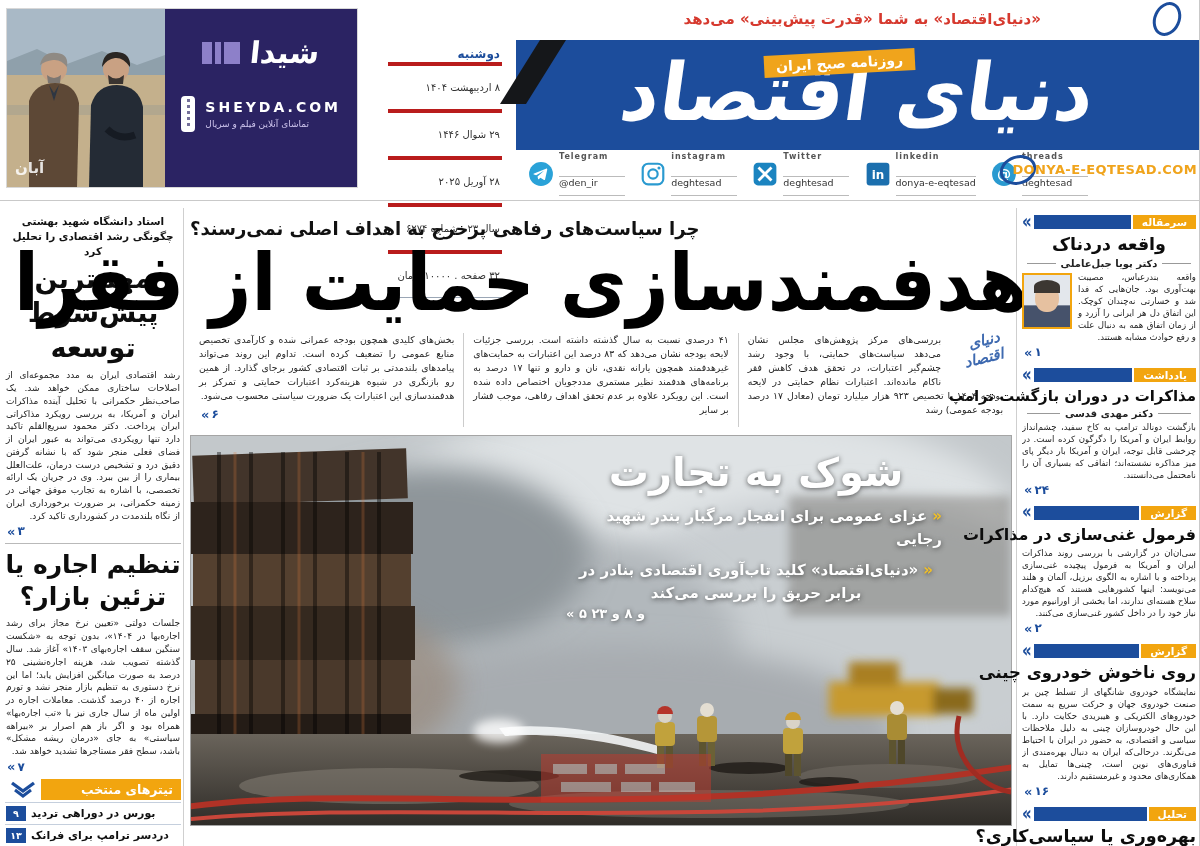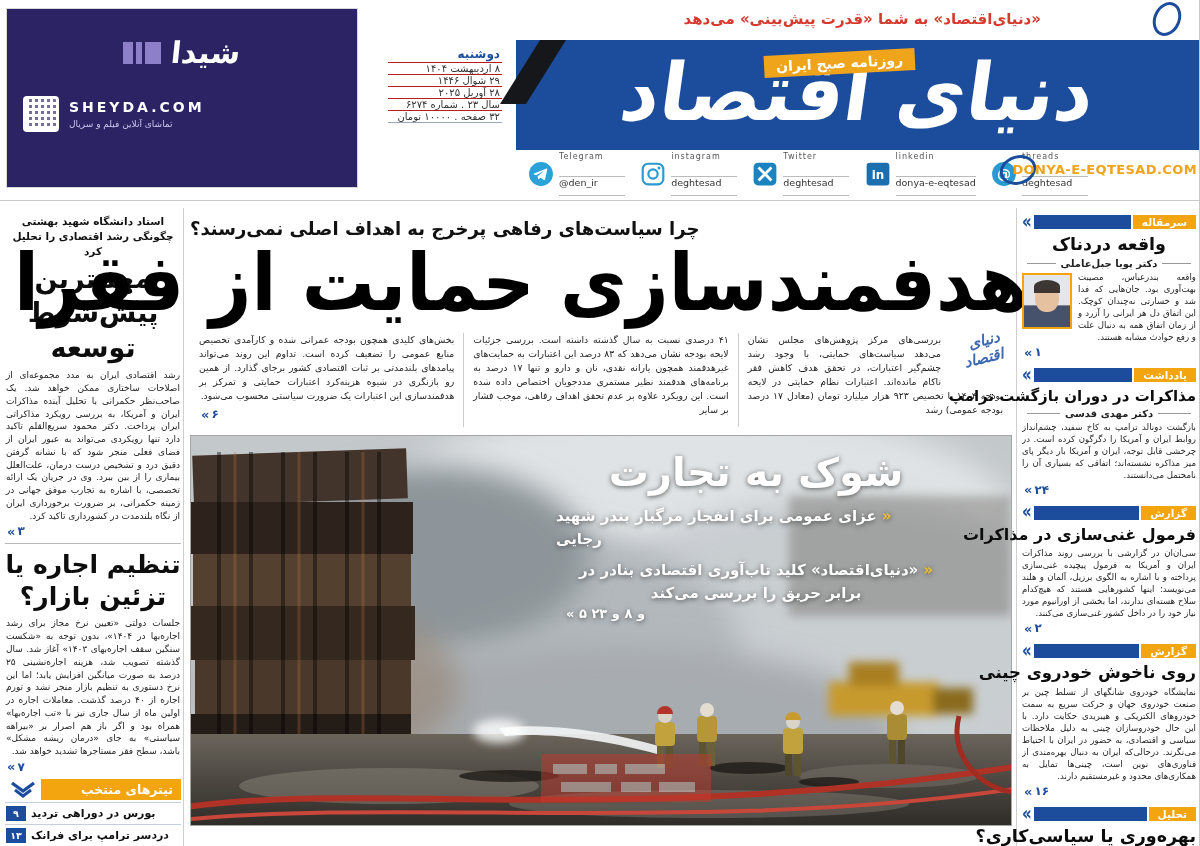--- a/index.html
+++ b/index.html
@@ -30,28 +30,28 @@
   .band{position:absolute;left:516px;top:40px;right:0;height:110px;background:#1c4d9c}
   .band-slash{position:absolute;left:4px;top:0;width:26px;height:64px;background:#15171a;transform:skewX(-32deg)}
   .masthead-title{position:absolute;right:30px;left:30px;top:-6px;height:120px;color:#fff;
       font-size:76px;font-weight:bold;text-align:center;line-height:118px;
       transform:skewX(-8deg) scaleY(1.05);white-space:nowrap}
   .band-badge{position:absolute;left:248px;top:12px;background:#f0a41c;color:#fff;padding:3px 12px;
       font-size:14px;font-weight:bold;transform:rotate(-3deg);direction:rtl}
   .mast-flourish{position:absolute;right:12px;top:0;width:40px;height:38px}
   .dates{position:absolute;left:388px;top:46px;width:114px;font-size:10px;direction:rtl;text-align:right;color:#333}
   .date-weekday{color:#1c4d9c;font-weight:bold;font-size:12px;padding:1px 2px}
-  .date-row{border-top:1px solid #b91c1c;padding:0 2px;white-space:nowrap}
+  .date-row{border-top:4px solid #b91c1c;padding:16px 2px;white-space:nowrap}
   .date-row:last-child{border-bottom:1px solid #9aa6b5}
   .social{position:absolute;left:528px;top:152px;width:560px;height:44px;display:flex;
       justify-content:space-between;align-items:center;direction:ltr}
   .soc-item{display:flex;align-items:center;gap:5px}
   .soc-icon{width:26px;height:26px;flex:0 0 26px}
   .soc-label{display:flex;flex-direction:column}
-  .soc-name{font-size:8px;font-weight:normal;color:#555;letter-spacing:1px;border-bottom:1px solid #bbb;padding-bottom:15px;min-width:66px}
+  .soc-name{font-size:8px;font-weight:bold;color:#555;letter-spacing:1px;border-bottom:1px solid #bbb;padding-bottom:15px;min-width:66px}
   .soc-handle{font-size:9.5px;color:#333;border-bottom:1px solid #bbb;padding-bottom:7px}
   .site{position:absolute;right:2px;top:162px;color:#f0a41c;font-weight:bold;font-size:13px;direction:ltr;letter-spacing:.4px}
   .site-swirl{position:absolute;right:158px;top:148px;width:46px;height:44px}
   .hdiv{position:absolute;left:0;right:0;top:200px;border-top:1px solid #c9c9c9}
   .vdiv{position:absolute;top:208px;bottom:0;border-left:1px solid #cfcfcf}
   
   .leftcol{position:absolute;left:5px;top:206px;width:176px;direction:rtl}
   .a1-kicker{font-size:10.5px;font-weight:bold;text-align:center;line-height:1.45;margin:8px 2px 2px;color:#111}
   .big-title{font-size:27px;font-weight:bold;text-align:center;line-height:1.28;color:#0d0d0d;margin:2px 0 4px;
       letter-spacing:-.5px}
@@ -95,31 +95,52 @@
   .lead-col{flex:1;padding:0 9px;font-size:9.3px;line-height:1.5;text-align:justify;color:#1e1e1e;
       border-left:1px solid #ccc}
   .lead-col:last-child{border-left:none}
   .stamp{float:right;width:56px;height:40px;color:#2a5aa8;font-size:15px;font-weight:bold;font-style:italic;
       transform:rotate(-14deg);line-height:1.1;margin:2px 0 2px 6px;opacity:.9}
   .photo{position:relative;margin-top:8px;width:822px;height:391px;background:#0c4a6e;border:1px solid #a5a5a5;overflow:hidden}
   .photo svg{display:block}
   .ov{position:absolute;top:12px;right:55px;width:400px;direction:rtl;text-align:center;
       text-shadow:0 1px 5px rgba(40,40,40,.75)}
   .ov-title{font-size:40px;font-weight:bold;color:#fff;line-height:1.2}
-  .ov-line{font-size:15px;font-weight:bold;color:#fff;margin-top:9px;line-height:1.5;text-align:left;padding-right:14px}
+  .ov-line{font-size:15px;font-weight:bold;color:#fff;margin-top:9px;line-height:1.5;text-align:right;padding-right:14px}
   .ov-line .bmark{color:#f2c027;margin-left:5px}
   .ov-line.second{text-align:center;padding:0 4px}
   .ov-ref{direction:ltr;text-align:left;color:#fff;font-weight:bold;font-size:13px;margin-top:2px;padding-left:10px}
 </style>
 </head>
 <body>
 
 <div class="page">
 
   <div class="ad">
+    <div class="ad-photo">
+      <svg width="158" height="178" viewBox="0 0 158 178">
+        <rect width="158" height="70" fill="#a9b9c6"></rect>
+        <path d="M0,52 L30,40 L60,55 L95,42 L130,56 L158,46 L158,70 L0,70 Z" fill="#8fa0ab"></path>
+        <rect y="66" width="158" height="112" fill="#c4b08c"></rect>
+        <rect y="96" width="158" height="10" fill="#a7a18f" opacity=".6"></rect>
+
+        <path d="M22,178 L22,92 Q28,74 48,74 Q68,74 72,94 L70,178 Z" fill="#5d4836"></path>
+        <circle cx="47" cy="60" r="13" fill="#c9a183"></circle>
+        <path d="M33,56 Q36,42 50,44 Q62,45 60,58 Q54,50 46,51 Q38,52 33,56 Z" fill="#8f8a84"></path>
+        <path d="M40,66 Q47,72 54,66 L53,74 L41,74 Z" fill="#7d7772"></path>
+        <path d="M42,76 L47,84 L52,76 L47,92 Z" fill="#2e3642"></path>
+
+        <path d="M82,178 L84,96 Q90,76 110,76 Q132,77 136,98 L136,178 Z" fill="#242b35"></path>
+        <circle cx="109" cy="60" r="13" fill="#c9a183"></circle>
+        <path d="M95,58 Q96,42 110,43 Q124,44 123,58 Q116,48 108,49 Q100,50 95,58 Z" fill="#2a2623"></path>
+        <path d="M101,66 Q109,73 117,66 L116,75 L102,75 Z" fill="#3a3430"></path>
+        <path d="M100,120 Q112,132 128,126" stroke="#161b23" stroke-width="7" fill="none"></path>
+      </svg>
+      <span class="ad-watermark">آبان</span>
+    </div>
     <div class="ad-panel">
       <div class="ad-brandrow">
         <span class="ad-brand">شیدا</span>
         <span class="ad-mark">
             <i></i>
             <i></i>
             <i></i>
           </span>
       </div>
       <div class="ad-botrow">

